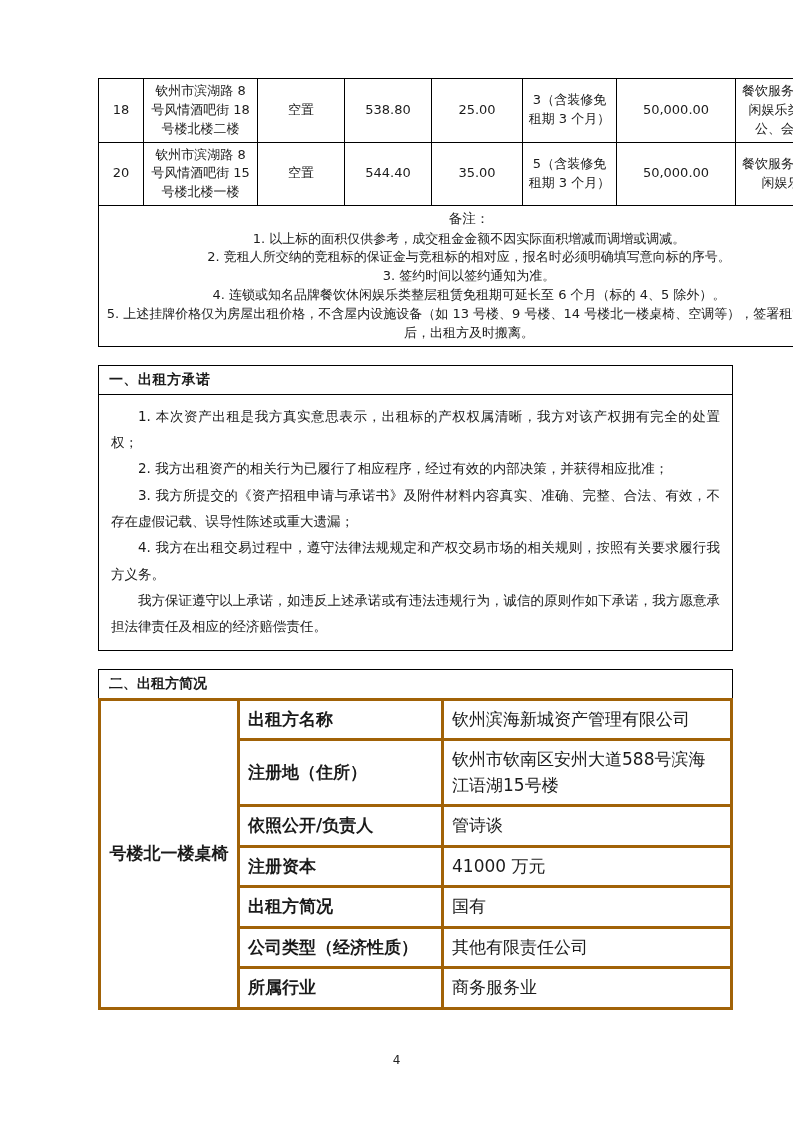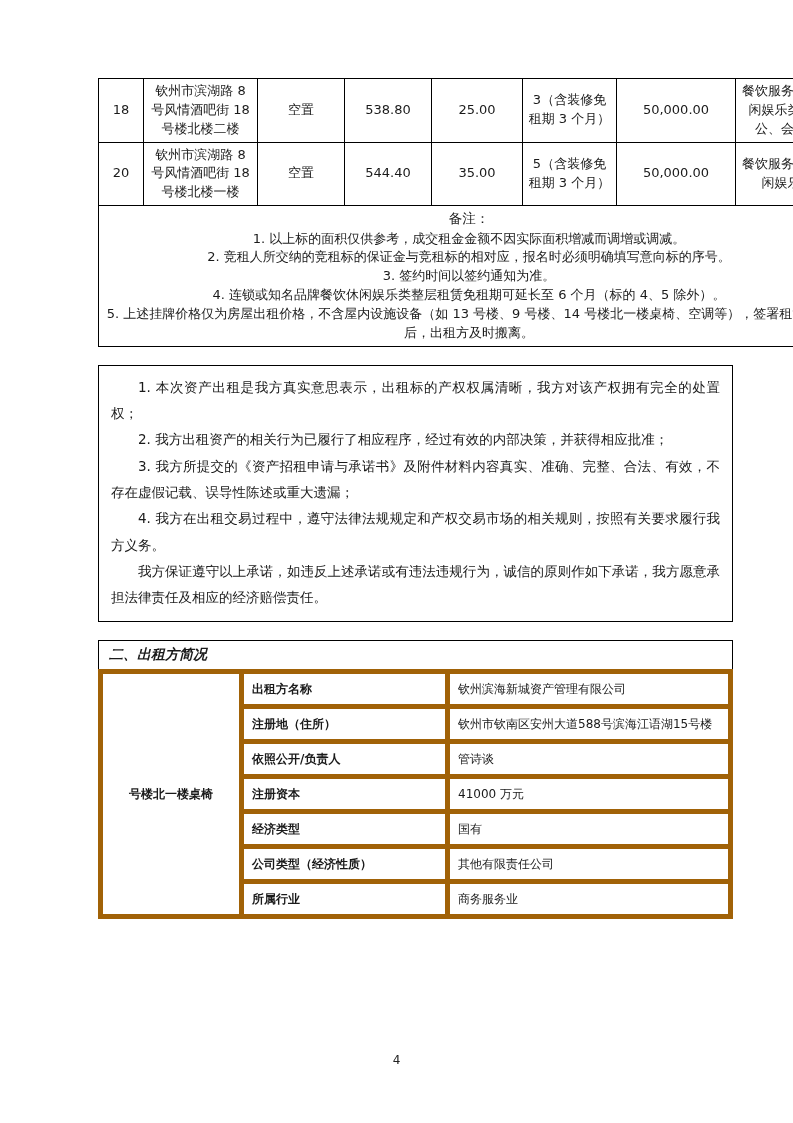--- a/index.html
+++ b/index.html
@@ -78,32 +78,31 @@
   .section-body p {
     margin: 0;
     text-indent: 2em;
   }
   .section-head-only {
     border: 1px solid #000;
     font-weight: bold;
     font-size: 14px;
     padding: 5px 10px;
     margin-top: 18px;
-    font-style: italic;
   }
 
   .info-table {
     border-collapse: collapse;
     width: 100%;
     table-layout: fixed;
     margin-top: -1px;
   }
   .info-table td {
-    border: 5px solid #a16207;
-    font-size: 12px;
+    border: 3px solid #a16207;
+    font-size: 17px;
     padding: 6px 8px;
     line-height: 1.5;
     vertical-align: middle;
   }
   .info-label-col {
     width: 120px;
     text-align: center;
     font-weight: bold;
   }
   .info-key-col {
@@ -136,21 +135,21 @@
         <td class="col-addr">钦州市滨湖路 8 号风情酒吧街 18 号楼北楼二楼</td>
         <td class="col-status">空置</td>
         <td class="col-area">538.80</td>
         <td class="col-price">25.00</td>
         <td class="col-term">3（含装修免租期 3 个月）</td>
         <td class="col-deposit">50,000.00</td>
         <td class="col-usage">餐饮服务类、休闲娱乐类、办公、会所等</td>
       </tr>
       <tr>
         <td class="col-no">20</td>
-        <td class="col-addr">钦州市滨湖路 8 号风情酒吧街 18 号楼北楼一楼</td>
+        <td class="col-addr">钦州市滨湖路 8 号风情酒吧街 15 号楼北楼一楼</td>
         <td class="col-status">空置</td>
         <td class="col-area">544.40</td>
         <td class="col-price">35.00</td>
         <td class="col-term">5（含装修免租期 3 个月）</td>
         <td class="col-deposit">50,000.00</td>
         <td class="col-usage">餐饮服务类、休闲娱乐类</td>
       </tr>
       <tr>
         <td class="notes-cell" colspan="8">
           <div class="notes-title">备注：</div>
@@ -158,20 +157,21 @@
           <div class="note-line">2. 竞租人所交纳的竞租标的保证金与竞租标的相对应，报名时必须明确填写意向标的序号。</div>
           <div class="note-line">3. 签约时间以签约通知为准。</div>
           <div class="note-line">4. 连锁或知名品牌餐饮休闲娱乐类整层租赁免租期可延长至 6 个月（标的 4、5 除外）。</div>
           <div class="note-line">5. 上述挂牌价格仅为房屋出租价格，不含屋内设施设备（如 13 号楼、9 号楼、14 号楼北一楼桌椅、空调等），签署租赁合同后，出租方及时搬离。</div>
         </td>
       </tr>
     </tbody>
   </table>
 
   <div class="section">
+    <div class="section-head">一、出租方承诺</div>
     <div class="section-body">
       <p>1. 本次资产出租是我方真实意思表示，出租标的产权权属清晰，我方对该产权拥有完全的处置权；</p>
       <p>2. 我方出租资产的相关行为已履行了相应程序，经过有效的内部决策，并获得相应批准；</p>
       <p>3. 我方所提交的《资产招租申请与承诺书》及附件材料内容真实、准确、完整、合法、有效，不存在虚假记载、误导性陈述或重大遗漏；</p>
       <p>4. 我方在出租交易过程中，遵守法律法规规定和产权交易市场的相关规则，按照有关要求履行我方义务。</p>
       <p>我方保证遵守以上承诺，如违反上述承诺或有违法违规行为，诚信的原则作如下承诺，我方愿意承担法律责任及相应的经济赔偿责任。</p>
     </div>
   </div>
 
   <div class="section-head-only">二、出租方简况</div>
@@ -189,21 +189,21 @@
       </tr>
       <tr>
         <td class="info-key-col">依照公开/负责人</td>
         <td class="info-val-col">管诗谈</td>
       </tr>
       <tr>
         <td class="info-key-col">注册资本</td>
         <td class="info-val-col">41000 万元</td>
       </tr>
       <tr>
-        <td class="info-key-col">经济类型</td>
+        <td class="info-key-col">出租方简况</td>
         <td class="info-val-col">国有</td>
       </tr>
       <tr>
         <td class="info-key-col">公司类型（经济性质）</td>
         <td class="info-val-col">其他有限责任公司</td>
       </tr>
       <tr>
         <td class="info-key-col">所属行业</td>
         <td class="info-val-col">商务服务业</td>
       </tr>

